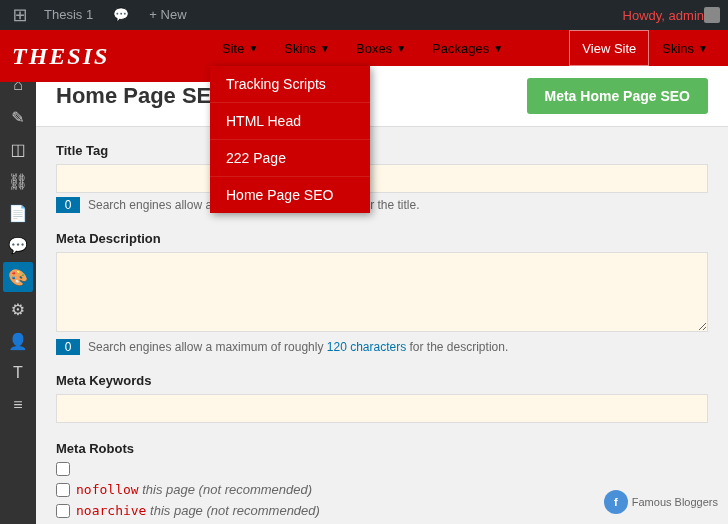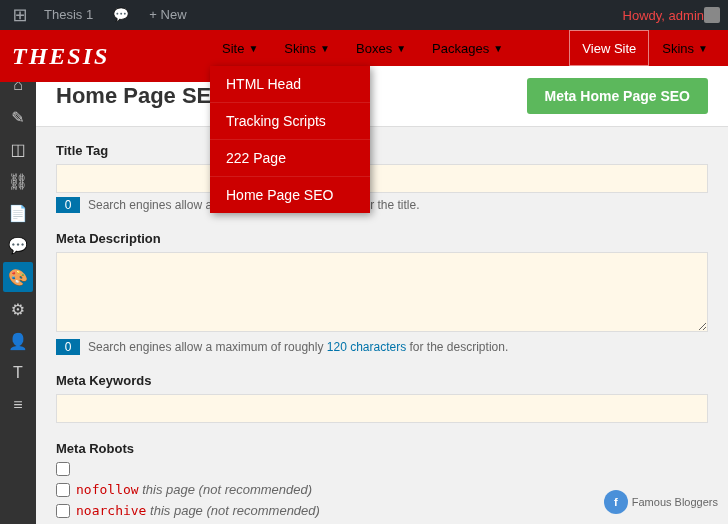--- a/index.html
+++ b/index.html
@@ -177,22 +177,22 @@
   <div class="thesis-logo">
     <span class="thesis-logo-text">THESIS</span>
   </div>
 
   <div class="dropdown-wrapper">
     <button class="nav-btn">
       <span>Site</span>
       <span class="arrow">▼</span>
     </button>
     <div class="dropdown-menu">
+      <a class="dropdown-item active">Tracking Scripts</a>
       <a class="dropdown-item">HTML Head</a>
-      <a class="dropdown-item active">Tracking Scripts</a>
       <a class="dropdown-item">222 Page</a>
       <a class="dropdown-item">Home Page SEO</a>
     </div>
   </div>
 
   <button class="nav-btn">
     <span>Skins</span>
     <span class="arrow">▼</span>
   </button>
   <button class="nav-btn">

